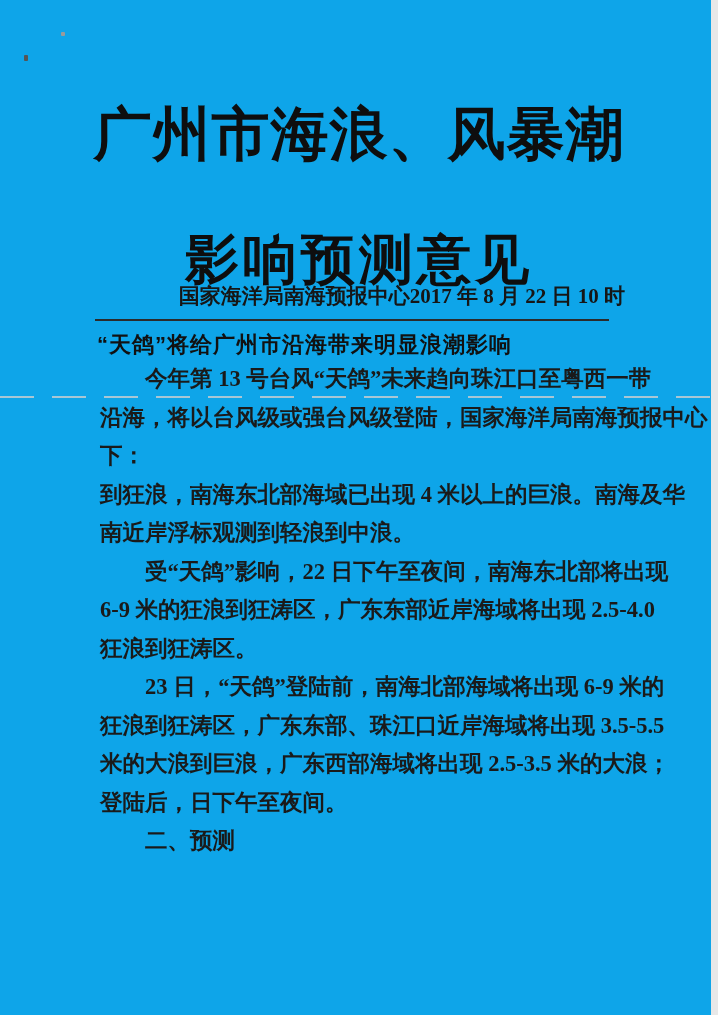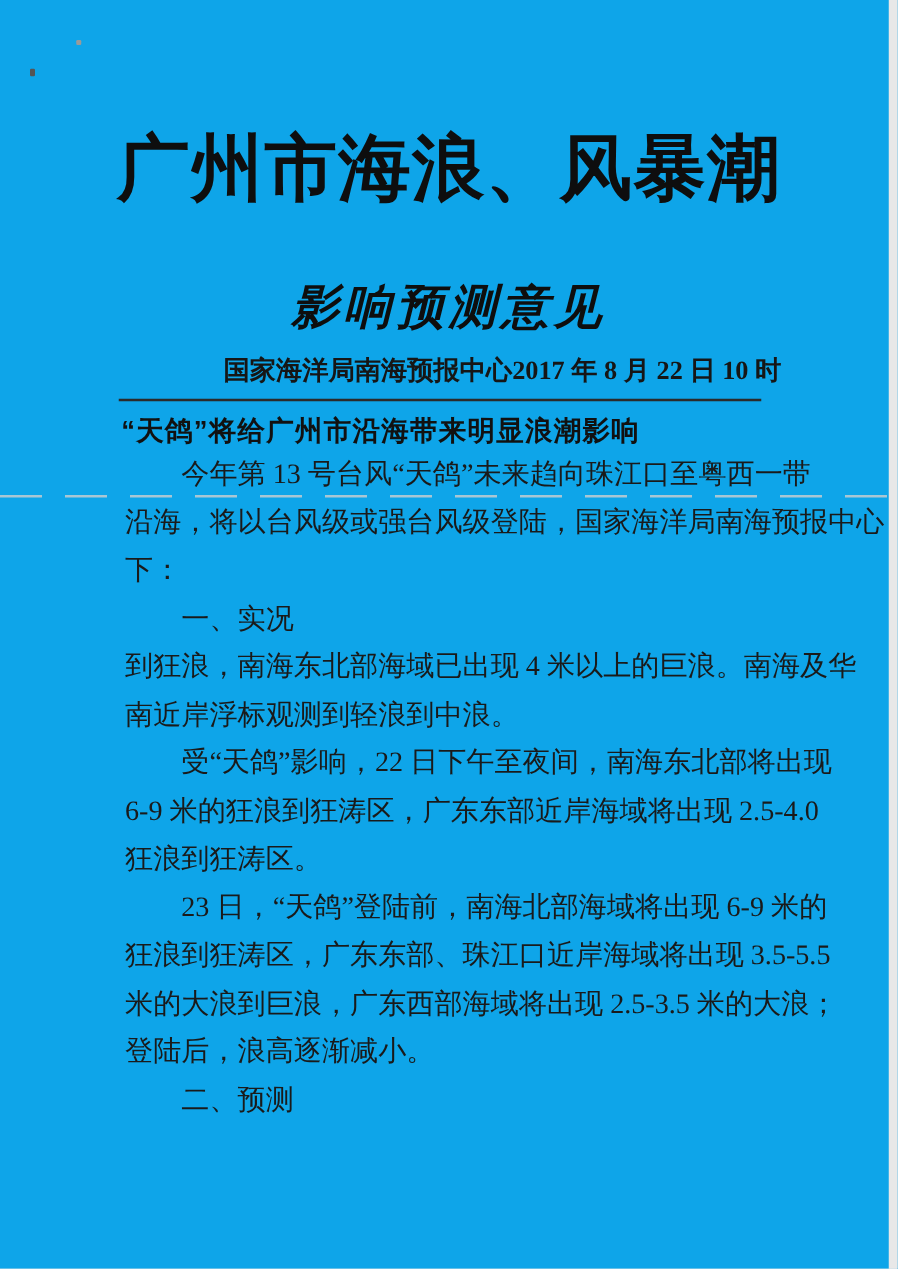--- a/index.html
+++ b/index.html
@@ -36,25 +36,24 @@
     text-align: center;
     font-weight: 700;
     color: #0e0e0e;
   }
   .title-line-1 {
     font-size: 58px;
     line-height: 66px;
     letter-spacing: 1px;
   }
   .title-line-2 {
-    margin-top: 48px;
-    font-size: 38px;
+    margin-top: 62px;
+    font-size: 54px;
     line-height: 60px;
     letter-spacing: 4px;
-    font-style: italic;
   }
 
   
   .header-row {
     position: absolute;
     top: 283px; left: 125px;
     width: 500px;
     display: flex;
     justify-content: flex-end;
     align-items: baseline;
@@ -89,20 +88,21 @@
     position: absolute;
     top: 360px; left: 100px;
     width: 572px;
     font-size: 22.5px;
     color: #1a1a1a;
   }
   .doc-body .line {
     height: 38.5px;
     line-height: 38.5px;
     white-space: nowrap;
+    font-weight: bold;
   }
   .doc-body .line.indent { padding-left: 45px; }
 </style>
 </head>
 <body>
 
 <div class="page">
 
   <div class="speck speck-1"></div>
   <div class="speck speck-2"></div>
@@ -119,26 +119,25 @@
   </div>
 
   <div class="header-rule"></div>
 
   <div class="headline">“天鸽”将给广州市沿海带来明显浪潮影响</div>
 
   <div class="doc-body">
     <div class="line indent">今年第 13 号台风“天鸽”未来趋向珠江口至粤西一带</div>
     <div class="line">沿海，将以台风级或强台风级登陆，国家海洋局南海预报中心</div>
     <div class="line">下：</div>
-    <div class="line indent">一、实况</div>
     <div class="line">到狂浪，南海东北部海域已出现 4 米以上的巨浪。南海及华</div>
     <div class="line">南近岸浮标观测到轻浪到中浪。</div>
     <div class="line indent">受“天鸽”影响，22 日下午至夜间，南海东北部将出现</div>
     <div class="line">6-9 米的狂浪到狂涛区，广东东部近岸海域将出现 2.5-4.0</div>
     <div class="line">狂浪到狂涛区。</div>
     <div class="line indent">23 日，“天鸽”登陆前，南海北部海域将出现 6-9 米的</div>
     <div class="line">狂浪到狂涛区，广东东部、珠江口近岸海域将出现 3.5-5.5</div>
     <div class="line">米的大浪到巨浪，广东西部海域将出现 2.5-3.5 米的大浪；</div>
-    <div class="line">登陆后，浪高逐渐减小。</div>
+    <div class="line">登陆后，日下午至夜间。</div>
     <div class="line indent">二、预测</div>
   </div>
 
 </div>
 
 </body></html>

